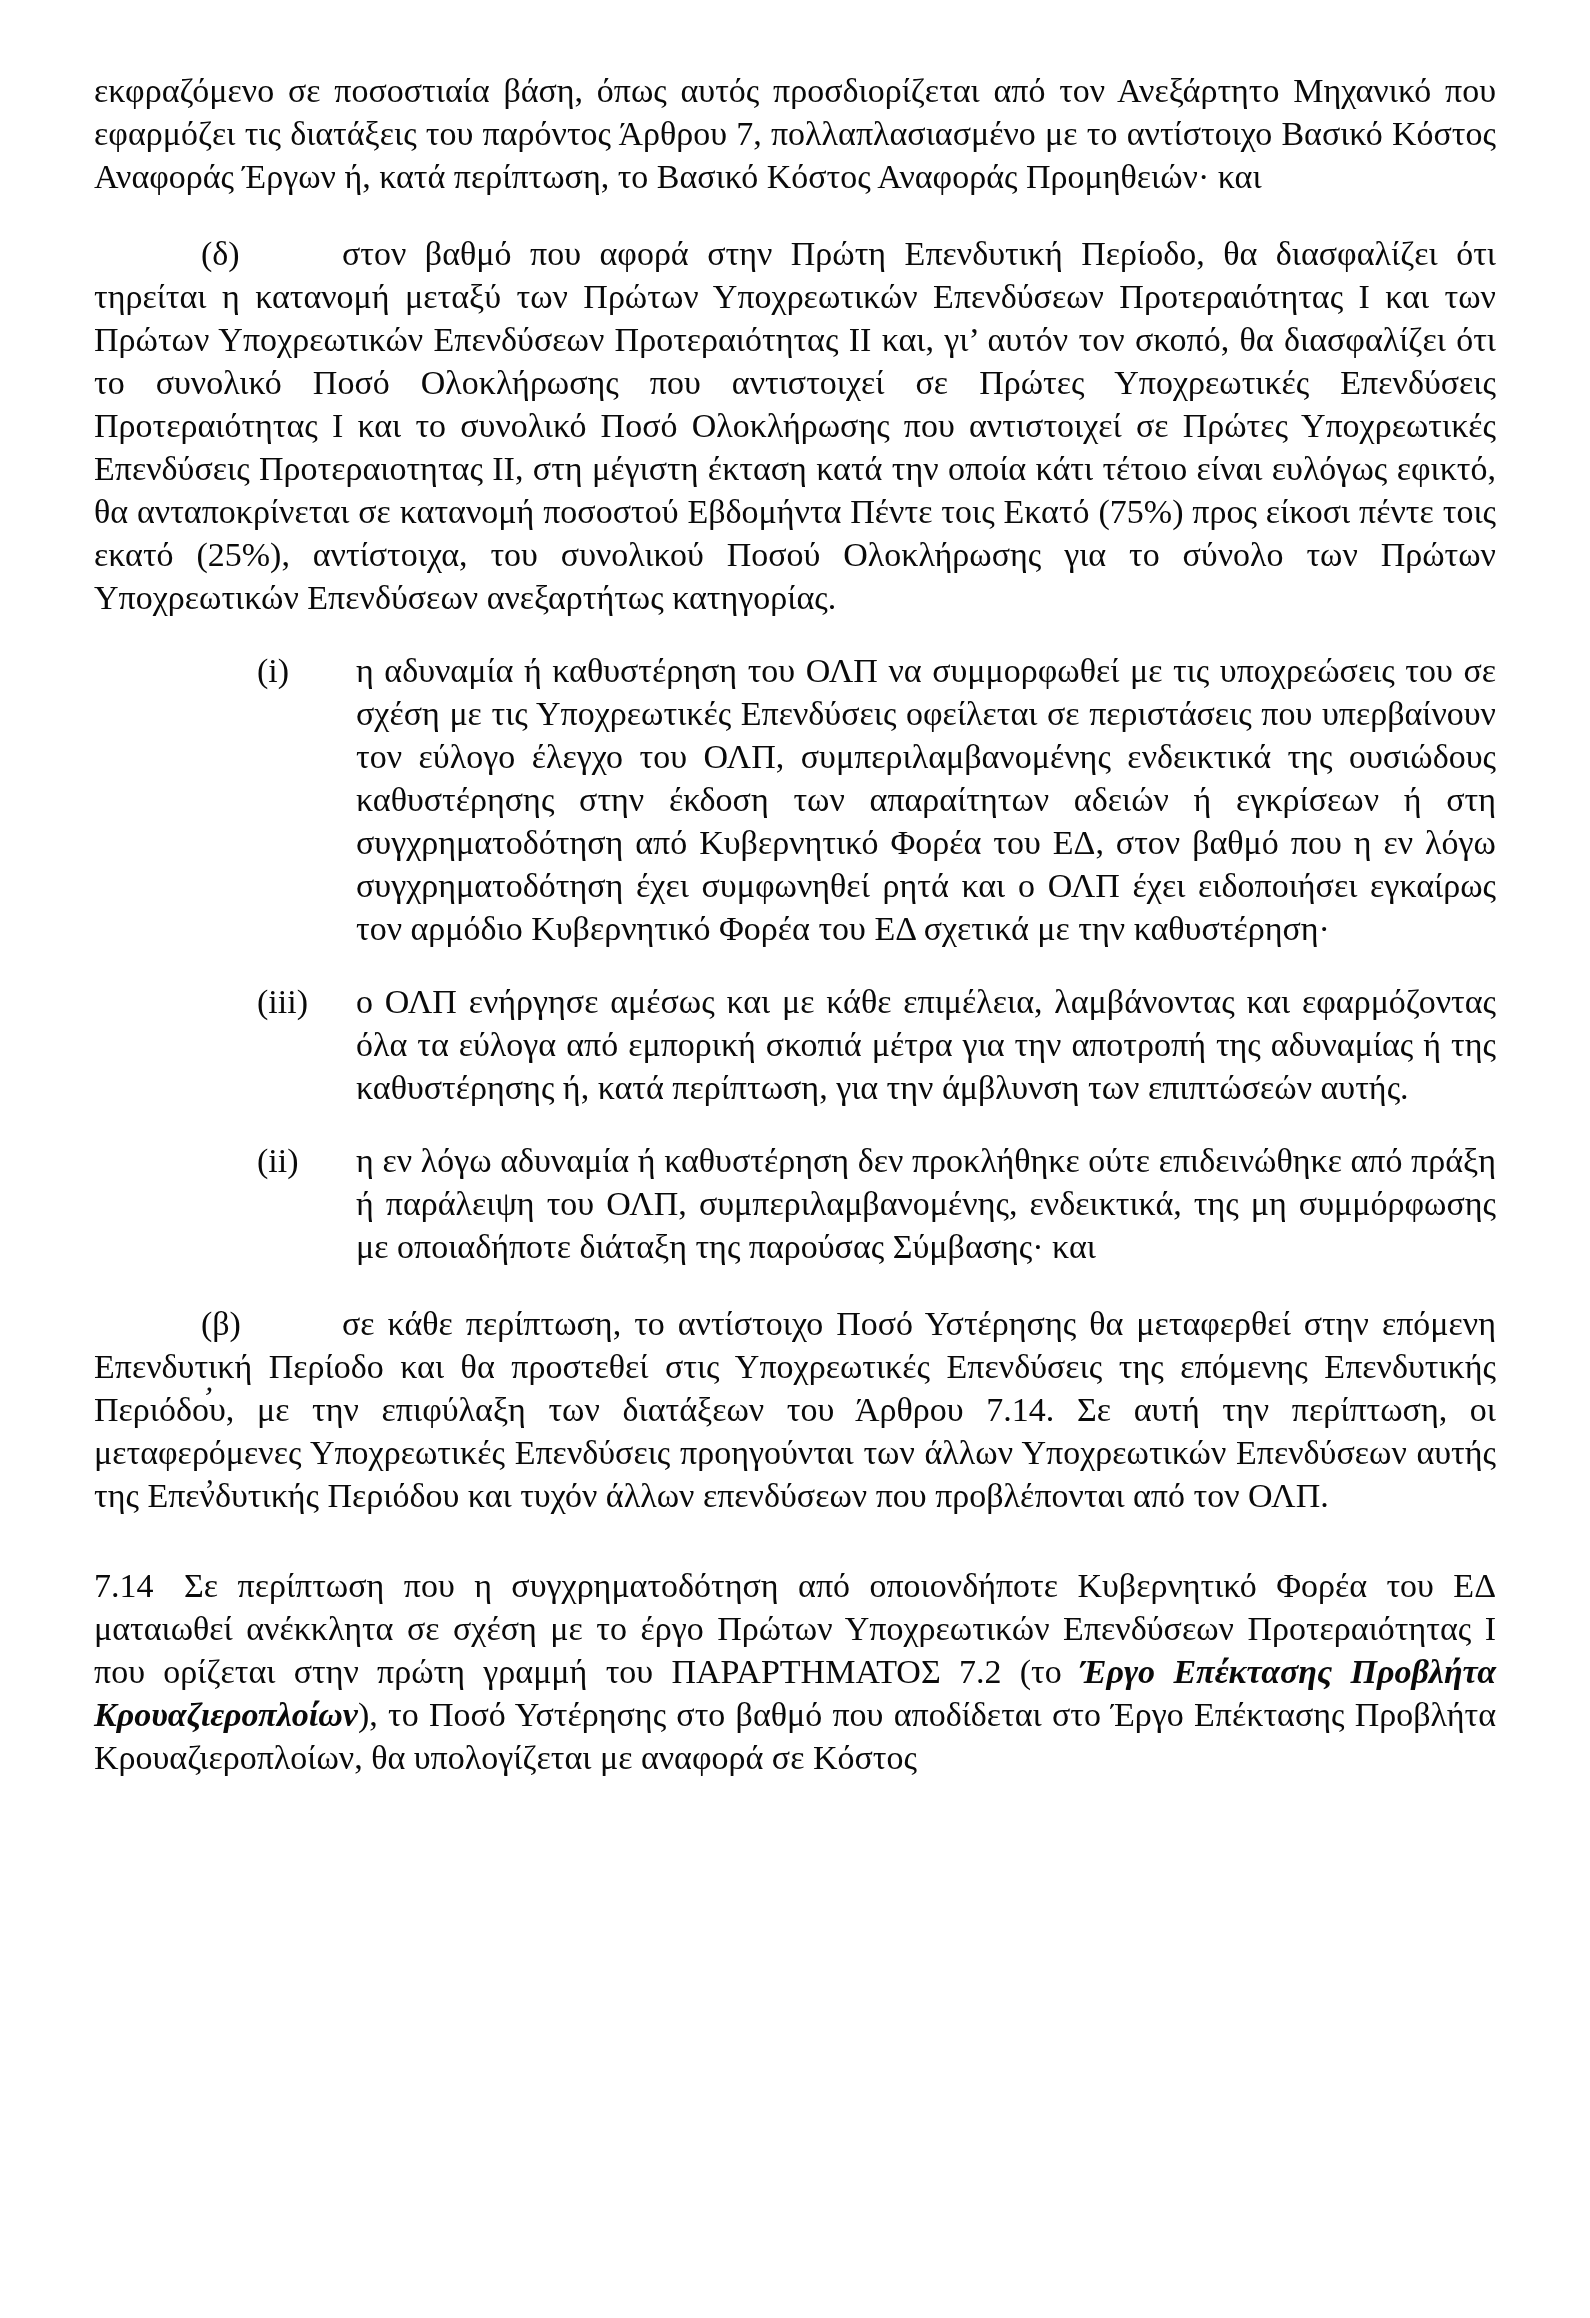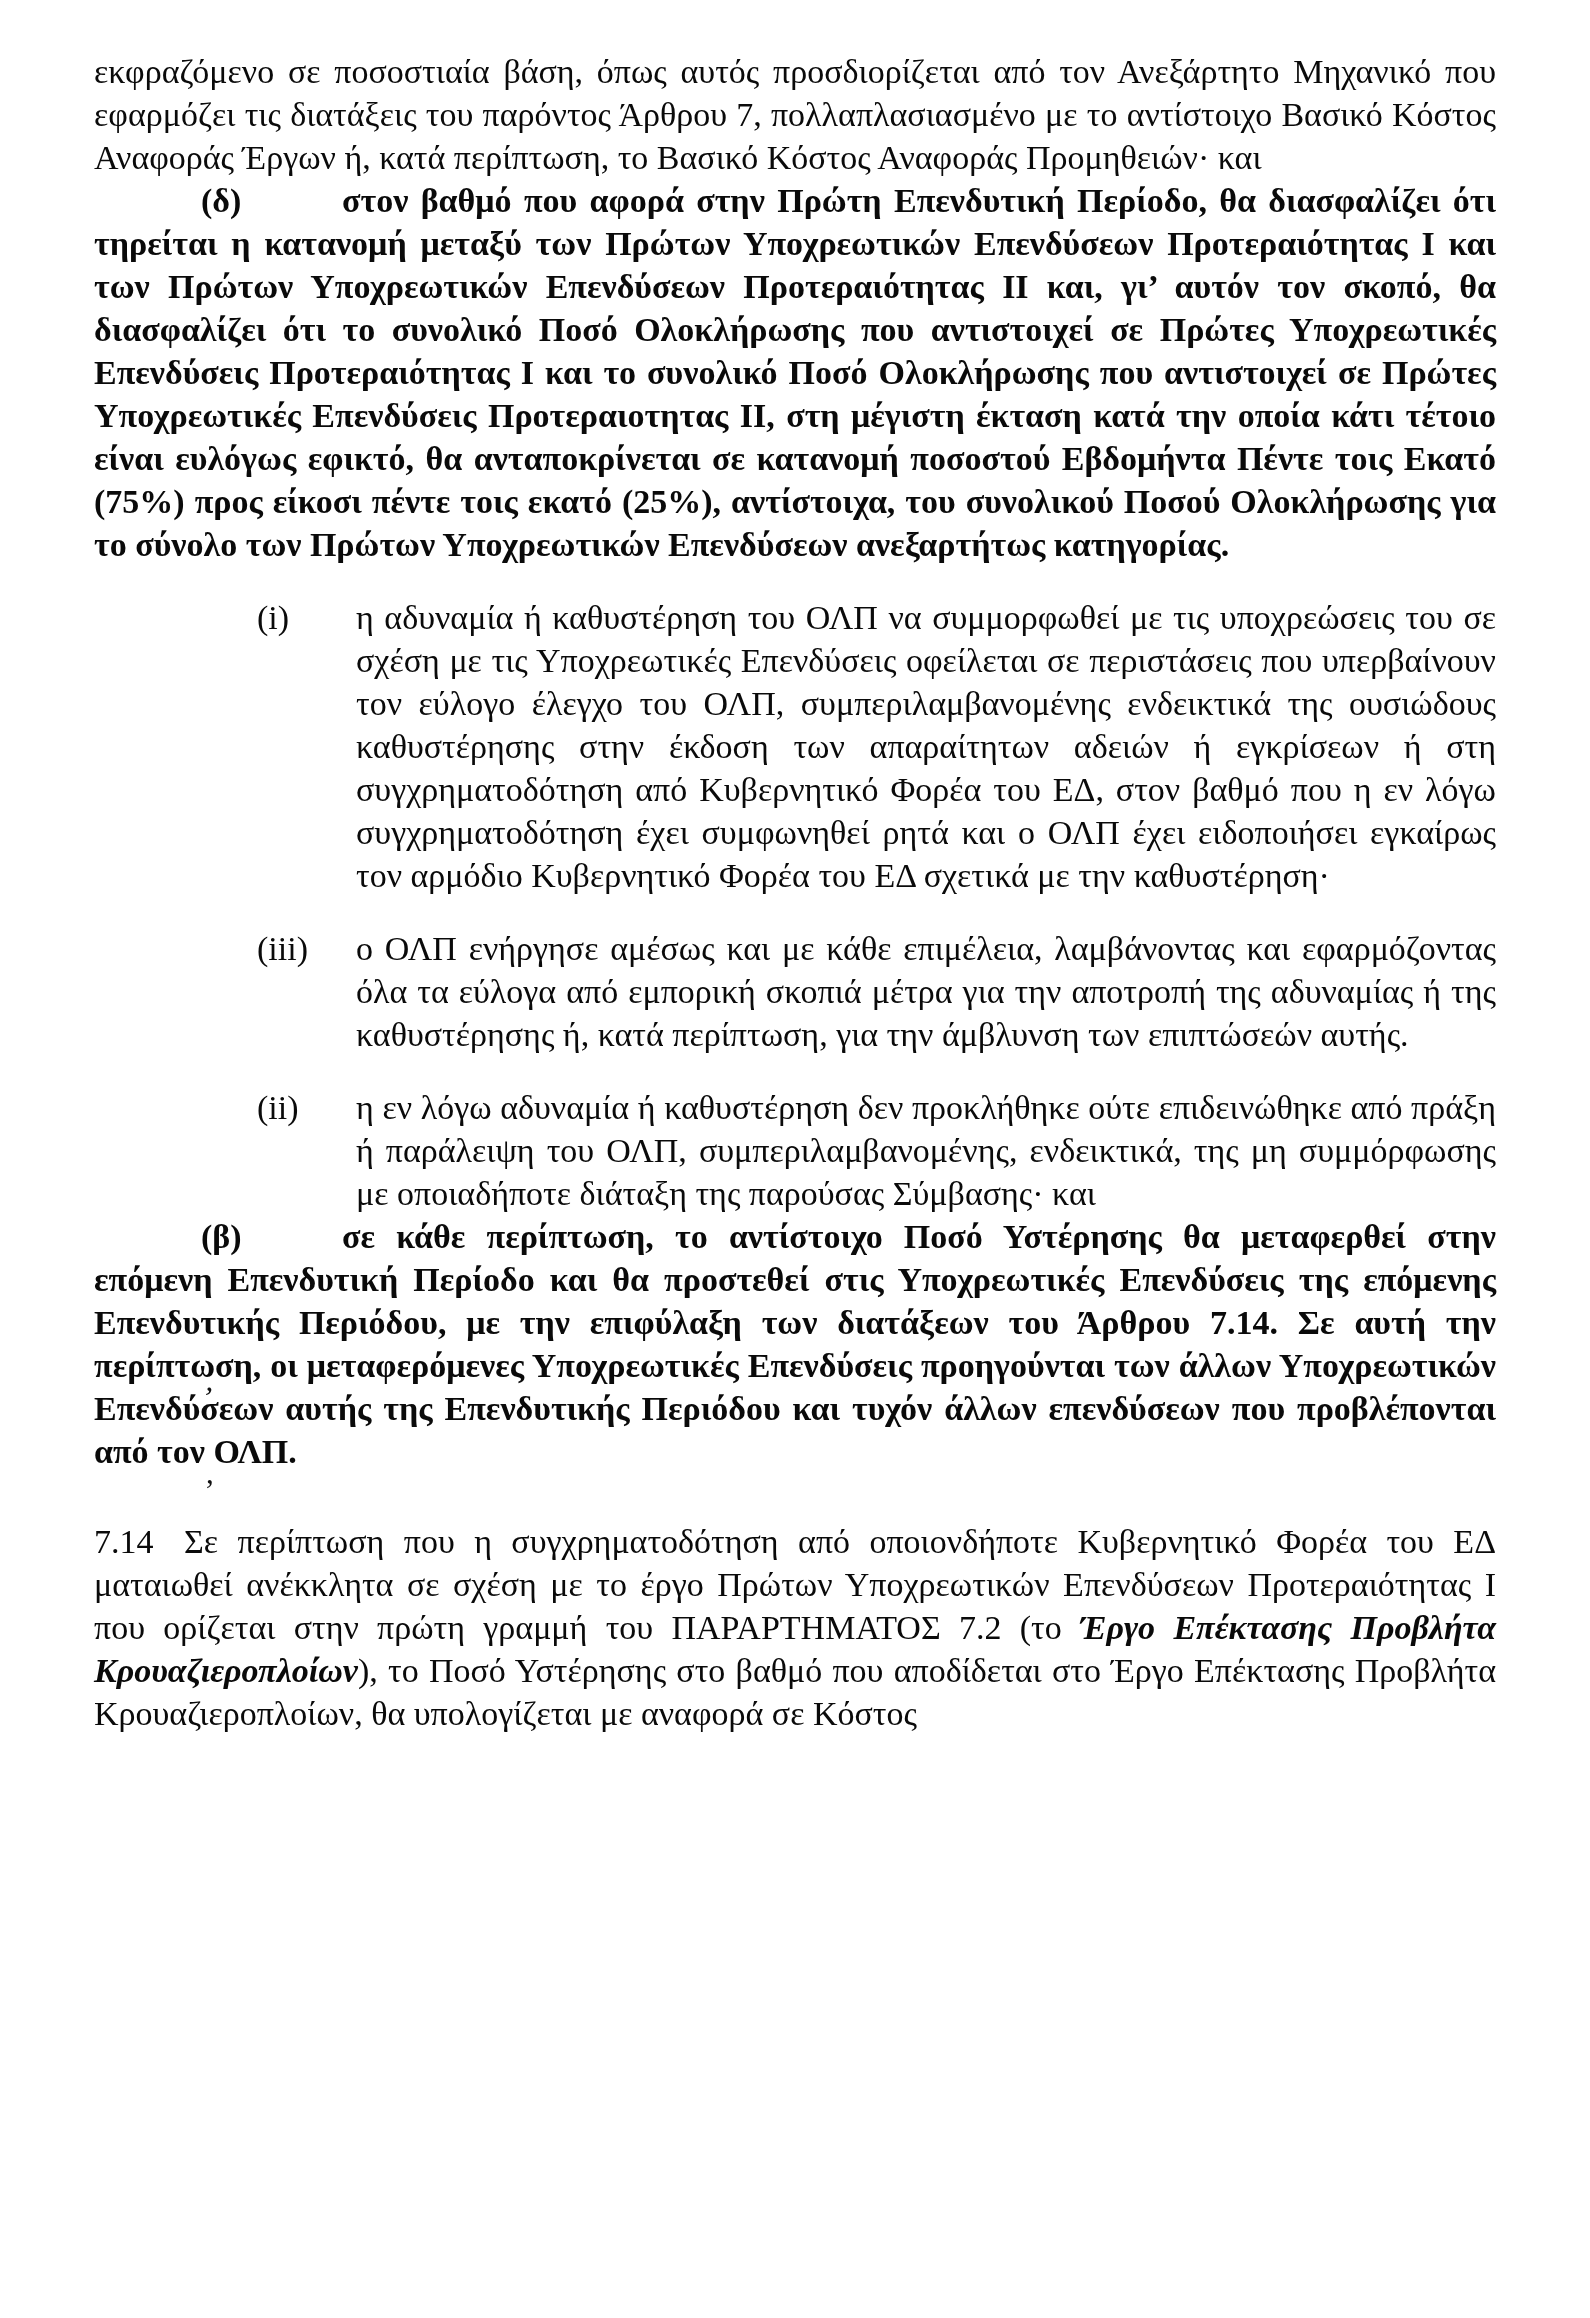--- a/index.html
+++ b/index.html
@@ -8,36 +8,36 @@
     padding: 0;
     background: #ffffff;
   }
   .page {
     position: relative;
     width: 1590px;
     height: 1781px;
     box-sizing: border-box;
     background: #ffffff;
     color: #0a0a0a;
-    padding: 50px 94px 0 94px;
+    padding: 69px 94px 0 94px;
     font-family: "Liberation Serif", "DejaVu Serif", serif;
     font-size: 34px;
     line-height: 43px;
     text-align: justify;
     overflow: hidden;
     -webkit-font-smoothing: antialiased;
   }
   .para {
     margin: 0;
     text-indent: 0;
   }
   
   .clause {
     text-indent: 107px;
-    font-weight: bold;
+    margin-top: 34px;
   }
   
   .section {
     text-indent: 0;
     margin-top: 47px;
   }
   
   .item {
     margin-left: 163px;
     padding-left: 99px;

